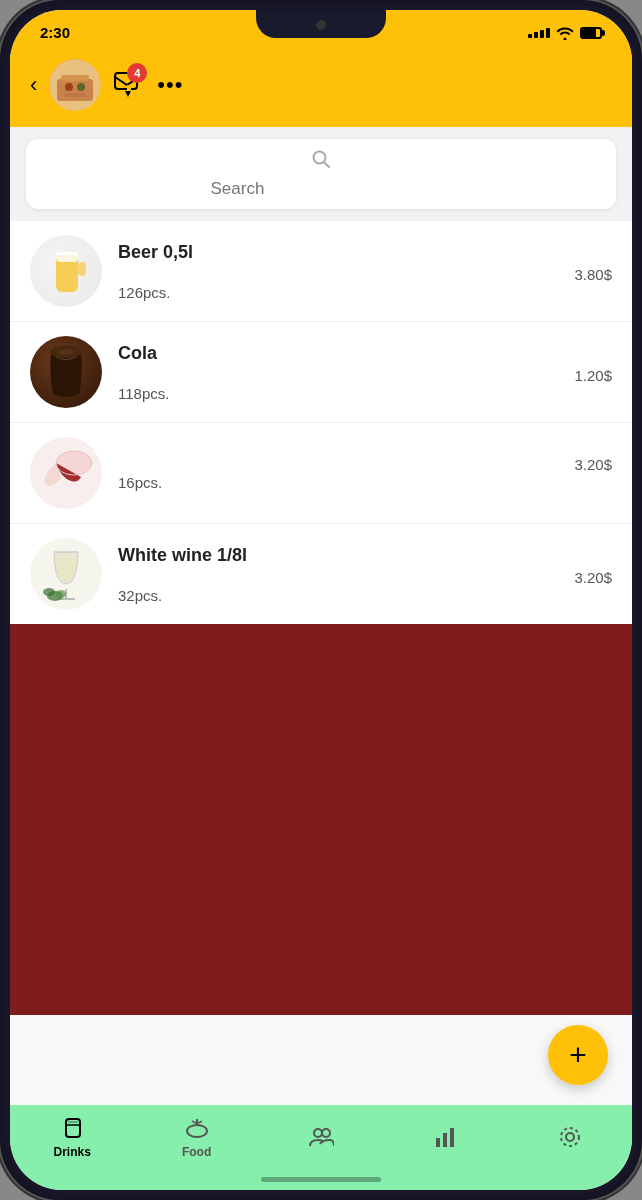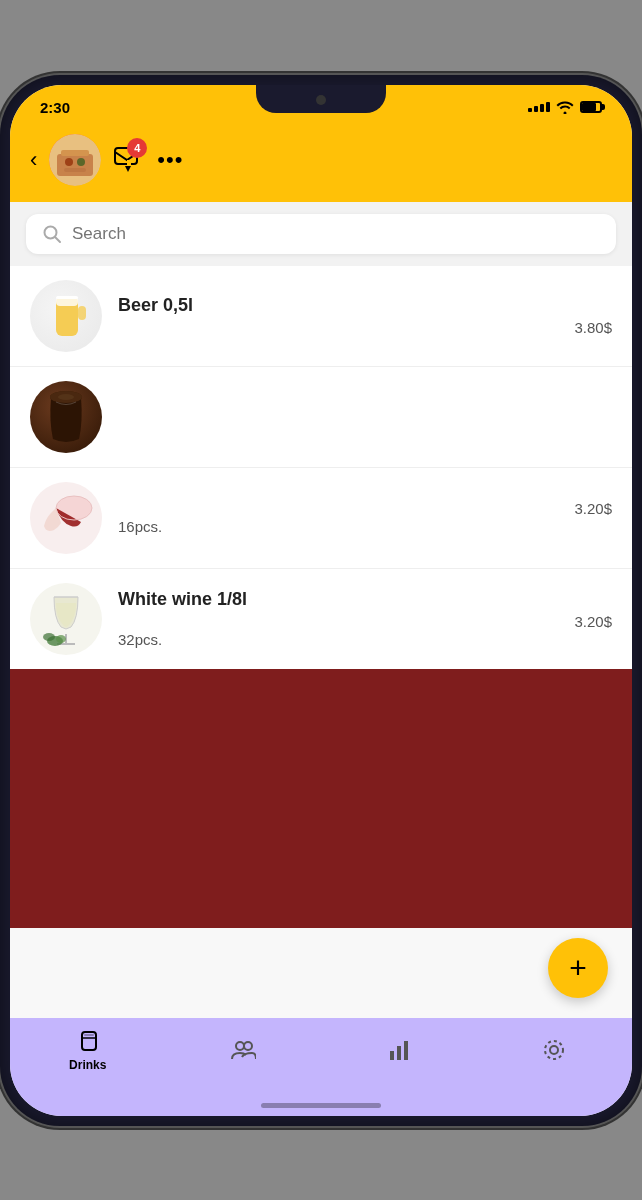--- a/index.html
+++ b/index.html
@@ -7,21 +7,21 @@
       background: #888;
       display: flex;
       justify-content: center;
       align-items: center;
       min-height: 100vh;
       font-family: -apple-system, BlinkMacSystemFont, 'Segoe UI', sans-serif;
     }
 
     .phone-frame {
       width: 642px;
-      height: 1051px;
+      height: 1200px;
       background: #1a1a2e;
       border-radius: 60px;
       position: relative;
       box-shadow: 0 0 0 2px #555, 0 0 0 4px #333, inset 0 0 20px rgba(0,0,0,0.5);
       overflow: hidden;
     }
 
     
     .phone-frame::before {
       content: '';
@@ -205,20 +205,21 @@
     .search-container {
       background: #fff;
       margin: 12px 16px;
       border-radius: 12px;
       display: flex;
       align-items: center;
       padding: 10px 16px;
       gap: 10px;
       flex-shrink: 0;
       box-shadow: 0 1px 4px rgba(0,0,0,0.08);
+      flex-direction: column;
     }
     .search-input {
       flex: 1;
       border: none;
       outline: none;
       font-size: 17px;
       color: #aaa;
       background: transparent;
     }
 
@@ -297,25 +298,25 @@
       align-items: center;
       justify-content: center;
       font-size: 30px;
       color: #000;
       cursor: pointer;
       box-shadow: 0 4px 12px rgba(0,0,0,0.2);
     }
 
     
     .bottom-nav {
-      background: #c4b5fd;
+      background: #86efac;
       display: flex;
       justify-content: flex-start;
       align-items: center;
-      padding: 10px 0 44px;
+      padding: 10px 0 31px;
       flex-shrink: 0;
     }
     .nav-item {
       display: flex;
       flex-direction: column;
       align-items: center;
       gap: 4px;
       cursor: pointer;
       flex: 1;
     }
@@ -417,33 +418,39 @@
           <svg width="40" height="55" viewBox="0 0 40 55">
             <rect x="10" y="8" width="22" height="40" rx="6" fill="#f5c842" opacity="0.9"></rect>
             <rect x="10" y="8" width="22" height="10" rx="4" fill="white" opacity="0.8"></rect>
             <rect x="32" y="18" width="8" height="14" rx="4" fill="#f5c842" opacity="0.7"></rect>
             <rect x="10" y="8" width="22" height="3" rx="2" fill="white" opacity="0.95"></rect>
           </svg>
         </div>
         <div class="item-info">
           <div class="item-name">Beer 0,5l</div>
           <div class="item-price">3.80$</div>
+          <div class="item-qty">126pcs.</div>
         </div>
       </div>
 
       <div class="list-item">
         <div class="item-image" style="background: radial-gradient(circle at 40% 35%, #6b3a1e, #2c1404); overflow:hidden; position:relative;">
           <svg width="50" height="60" viewBox="0 0 50 60">
             <ellipse cx="25" cy="10" rx="16" ry="6" fill="#3d2008"></ellipse>
             <path d="M10 10 Q8 35 12 52 Q25 58 38 52 Q42 35 40 10 Z" fill="#2c1404"></path>
             <ellipse cx="25" cy="10" rx="16" ry="6" fill="#4a2810"></ellipse>
             <path d="M15 15 Q25 20 35 15" stroke="rgba(255,255,255,0.2)" stroke-width="1" fill="none"></path>
             <ellipse cx="25" cy="10" rx="8" ry="3" fill="#5c3a1e" opacity="0.6"></ellipse>
           </svg>
         </div>
+        <div class="item-info">
+          <div class="item-name">Cola</div>
+          <div class="item-price">1.20$</div>
+          <div class="item-qty">118pcs.</div>
+        </div>
       </div>
 
       <div class="list-item">
         <div class="item-image" style="background: #f8eeee; overflow:hidden;">
           <svg width="60" height="60" viewBox="0 0 60 60">
 
             <ellipse cx="38" cy="20" rx="18" ry="12" fill="#f5d5d5"></ellipse>
             <path d="M20 20 Q25 35 35 38 Q42 40 45 34" fill="#8b0000" opacity="0.8"></path>
             <ellipse cx="38" cy="20" rx="18" ry="12" fill="none" stroke="#e8c0c0" stroke-width="1"></ellipse>
             <path d="M15 25 Q10 30 8 38 Q10 45 18 42 Q22 40 25 35 L20 20 Z" fill="#f0d0c8" opacity="0.7"></path>
@@ -487,20 +494,28 @@
 
       <div class="nav-item">
         <svg width="26" height="26" viewBox="0 0 26 26">
           <rect x="7" y="4" width="14" height="18" rx="3" fill="none" stroke="#000" stroke-width="2"></rect>
           <line x1="7" y1="10" x2="21" y2="10" stroke="#000" stroke-width="1.5"></line>
           <rect x="9" y="6" width="10" height="2" rx="1" fill="#000" opacity="0.3"></rect>
         </svg>
         <span class="nav-label">Drinks</span>
       </div>
 
+      <div class="nav-item inactive">
+        <svg width="26" height="26" viewBox="0 0 26 26">
+          <ellipse cx="13" cy="16" rx="10" ry="6" fill="none" stroke="#555" stroke-width="2"></ellipse>
+          <line x1="13" y1="4" x2="13" y2="10" stroke="#555" stroke-width="2"></line>
+          <path d="M8 6 Q13 10 18 6" stroke="#555" stroke-width="1.5" fill="none"></path>
+        </svg>
+        <span class="nav-label inactive" style="color:#555">Food</span>
+      </div>
 
       <div class="nav-item inactive">
         <svg width="26" height="26" viewBox="0 0 26 26">
           <circle cx="10" cy="9" r="4" fill="none" stroke="#555" stroke-width="2"></circle>
           <circle cx="18" cy="9" r="4" fill="none" stroke="#555" stroke-width="2"></circle>
           <path d="M2 22 Q2 16 10 16 Q14 16 16 18" stroke="#555" stroke-width="2" fill="none"></path>
           <path d="M12 20 Q14 16 22 16 Q26 16 26 22" stroke="#555" stroke-width="2" fill="none"></path>
         </svg>
       </div>
 

